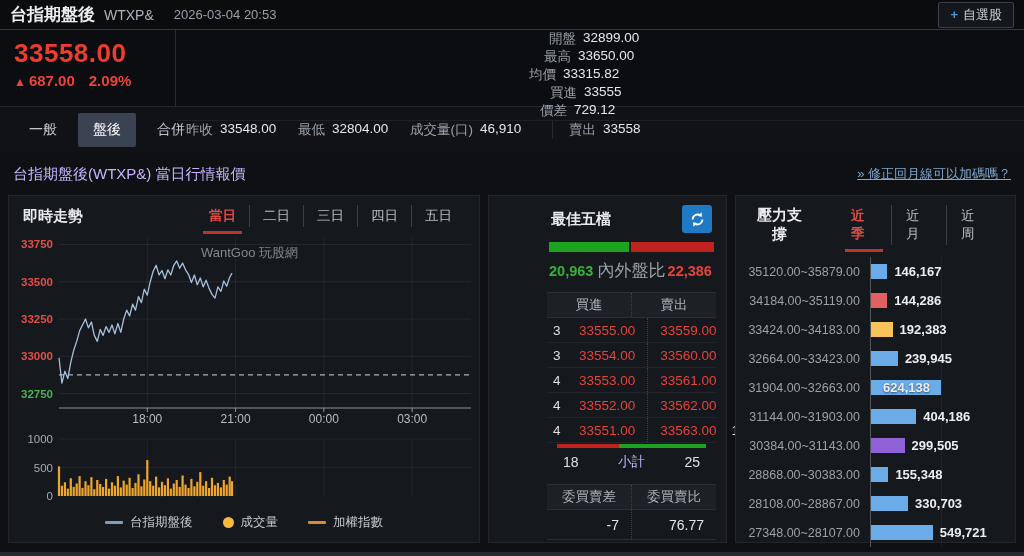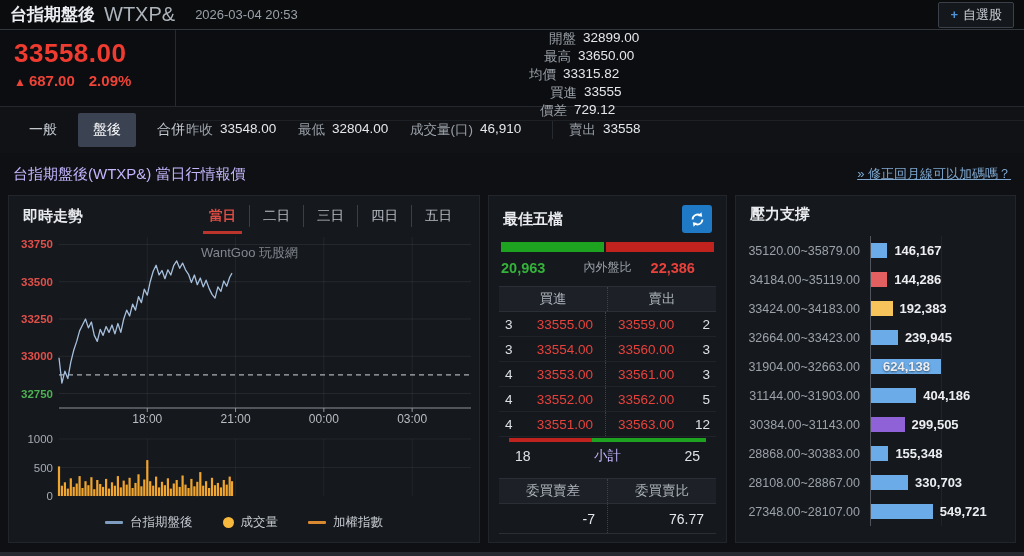--- a/index.html
+++ b/index.html
@@ -3,21 +3,21 @@
 <meta charset="utf-8">
 <style>
   * { box-sizing: border-box; margin: 0; padding: 0; }
   html,body { width:1024px; height:556px; background:#0e1013; overflow:hidden;
     font-family:"Liberation Sans","DejaVu Sans",sans-serif; color:#dfe2e6; }
 
   
   .topbar { display:flex; align-items:center; height:30px; padding:0 10px;
     background:#0a0c0e; border-bottom:1px solid #33373e; }
   .tb-title { font-size:17px; font-weight:bold; color:#eceef1; }
-  .tb-symbol { font-size:20px; color:#aeb4bb; margin-left:9px; }
+  .tb-symbol { font-size:14px; color:#aeb4bb; margin-left:9px; }
   .tb-datetime { font-size:13px; color:#9aa0a8; margin-left:20px; }
   .watchlist-btn { margin-left:auto; border:1px solid #3c4149; border-radius:2px;
     padding:3px 11px; font-size:13px; color:#ced3d9; background:#14171b; cursor:pointer;
     font-family:inherit; }
   .watchlist-btn .plus { color:#4f94d9; margin-right:5px; font-weight:bold; }
 
   
   .quote { display:flex; background:#0b0d10; border-bottom:1px solid #24282e; height:77px; }
   .quote-price { width:176px; padding:8px 0 0 14px; border-right:1px solid #262b31; }
   .last { font-size:26px; font-weight:bold; color:#f03b30; letter-spacing:.5px; }
@@ -42,21 +42,21 @@
   
   .section-row { display:flex; align-items:center; height:42px; padding:0 13px; }
   .section-title { font-size:15px; color:#c4b5fd; }
   .section-link { margin-left:auto; font-size:13px; color:#7fa8d0; text-decoration:underline;
     cursor:pointer; }
 
   
   .content { display:flex; gap:8px; padding:0 8px; }
   .panel { background:#15181d; border:1px solid #22262c; height:348px; }
   .panel-chart { width:472px; }
-  .panel-depth { width:239px; }
+  .panel-depth { width:239px;padding-left:48px; }
   .panel-sr { flex:1; }
   .panel-head { display:flex; align-items:center; padding:9px 14px 4px; }
   .panel-title { font-size:15px; font-weight:bold; color:#e9ebee;text-align:center; }
 
   .period-tabs { margin-left:auto; display:flex; }
   .ptab { font-size:13.5px; color:#b9bec6; padding:2px 13px; border-left:1px solid #3a3f46;
     cursor:pointer; position:relative; }
   .ptab:first-child { border-left:none; }
   .ptab.active { color:#dd4d44; font-weight:bold; }
   .ptab.active:after { content:""; position:absolute; left:7px; right:7px; bottom:-7px;
@@ -72,21 +72,21 @@
 
   
   .refresh-btn { margin-left:auto; width:30px; height:28px; background:#2079c4; border:none;
     border-radius:3px; display:flex; align-items:center; justify-content:center; cursor:pointer; }
   .ratio-bar { height:10px; margin:5px 12px 0; display:flex; }
   .ratio-bar .buy { background:#1da320; }
   .ratio-bar .gap { width:2px; background:#15181d; }
   .ratio-bar .sell { flex:1; background:#c0231e; }
   .ratio-nums { display:flex; align-items:center; padding:7px 12px 4px; font-size:14.5px; font-weight:bold; }
   .ratio-nums .buy-num { flex:1; color:#35b23a; }
-  .ratio-nums .ratio-lbl { color:#9aa0a8; font-weight:normal; font-size:12px; }
+  .ratio-nums .ratio-lbl { color:#9aa0a8; font-weight:normal; font-size:17px; }
   .ratio-nums .sell-num { flex:1; text-align:center; color:#e8423c; }
 
   .book { margin:6px 10px 0; }
   .bhead { display:flex; align-items:center; height:26px; background:#1d2127;
     border-top:1px solid #2a2e35; border-bottom:1px solid #2a2e35;
     font-size:13.5px; color:#aeb4bc; }
   .bhead .h { flex:1; text-align:center; }
   .sep { align-self:stretch; border-left:1px dotted #3c424b; }
   .book-row { display:flex; align-items:center; height:25px; font-size:13.5px;
     border-bottom:1px solid #20242a; }
@@ -419,20 +419,25 @@
         <span class="mv">-7</span>
         <span class="sep"></span>
         <span class="mv">76.77</span>
       </div>
     </div>
   </div>
 
   <div class="panel panel-sr">
     <div class="panel-head">
       <span class="panel-title">壓力支撐</span>
+      <div class="sr-tabs">
+        <span class="srtab active">近季</span>
+        <span class="srtab">近月</span>
+        <span class="srtab">近周</span>
+      </div>
     </div>
     <div class="sr-rows" id="sr-rows">
   <div class="sr-row">
     <span class="sr-range">35120.00~35879.00</span>
     <span class="sr-track">
       <span class="sr-bar" style="width: 16.4px; background: rgb(106, 171, 232);"></span>
       <span class="sr-val">146,167</span>
     </span>
   </div>
 

